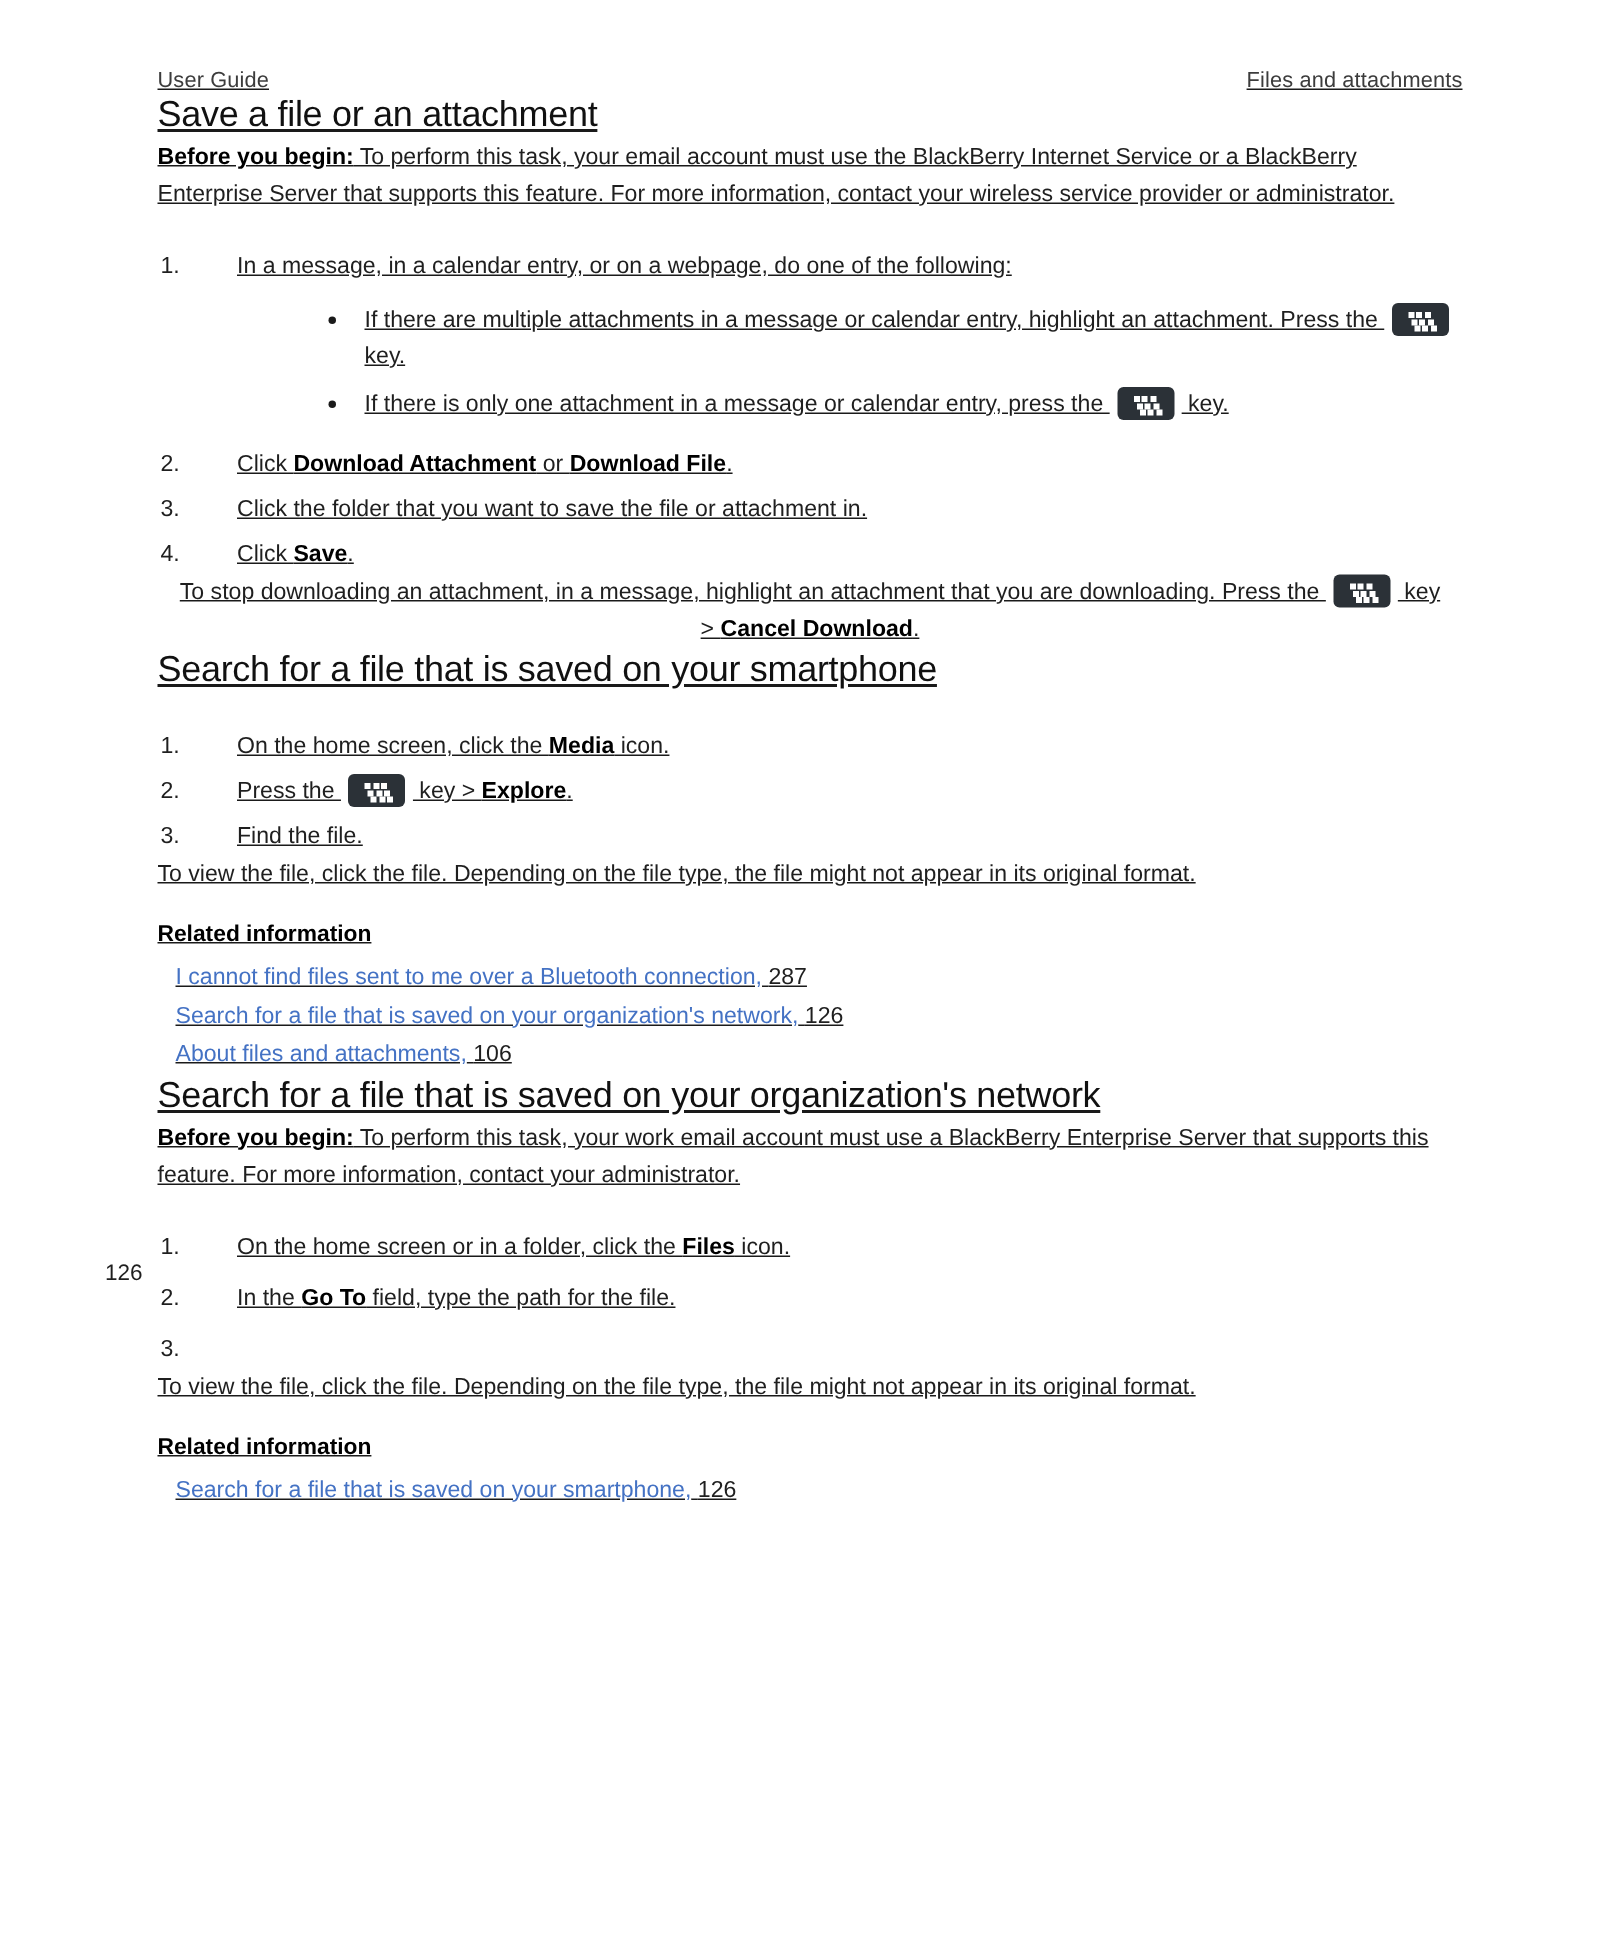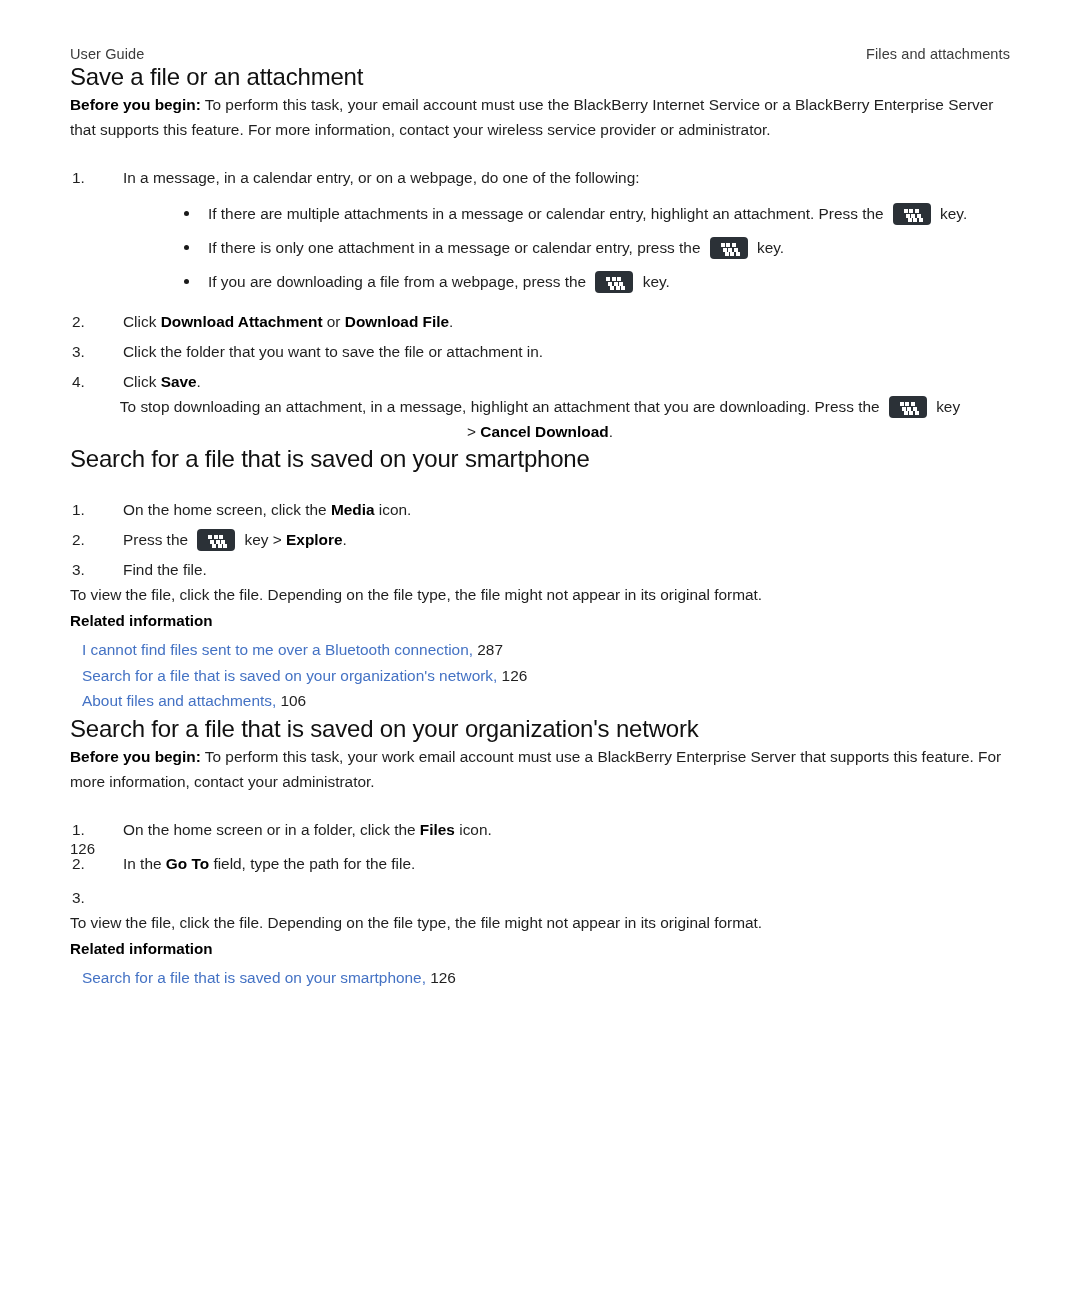--- a/index.html
+++ b/index.html
@@ -12,21 +12,22 @@
     height: 1296px;
     font-family: "Liberation Sans", sans-serif;
     color: #1a1a1a;
     -webkit-font-smoothing: antialiased;
   }
   .page {
     position: relative;
     width: 1080px;
     height: 912px;
     box-sizing: border-box;
-    padding: 0 60px;
+    padding: 0 95px;
+    text-decoration: underline;
   }
 
   
   .run-head {
     display: flex;
     justify-content: space-between;
     align-items: baseline;
     padding: 46px 10px 0 10px;
     font-size: 14.5px;
     color: #3c3c3c;
@@ -148,21 +149,21 @@
   
   .bb-key i.p7 { left: 15px; top: 15px; }
   .bb-key i.p8 { left: 20.5px; top: 15px; }
   .bb-key i.p9 { left: 26px; top: 15px; }
 
   
   .rel-head {
     font-size: 15.2px;
     font-weight: 700;
     color: #000;
-    margin: 2px 0 0 0;
+    margin: 16px 0 0 0;
     line-height: 24px;
   }
   ul.rel-list {
     list-style: none;
     margin: 4px 0 0 12px;
     padding: 0;
   }
   ul.rel-list li.rel-item {
     font-size: 15.4px;
     line-height: 25.5px;
@@ -226,34 +227,20 @@
                   <i class="p2"></i>
                   <i class="p3"></i>
                   <i class="p4"></i>
                   <i class="p5"></i>
                   <i class="p6"></i>
                   <i class="p7"></i>
                   <i class="p8"></i>
                   <i class="p9"></i>
                 </span></span><span> key.</span>
           </li>
-          <li class="bullet">
-            <span class="dot"></span>
-            <span>If you are downloading a file from a webpage, press the </span><span class="bb-key"><span class="bb-logo">
-                  <i class="p1"></i>
-                  <i class="p2"></i>
-                  <i class="p3"></i>
-                  <i class="p4"></i>
-                  <i class="p5"></i>
-                  <i class="p6"></i>
-                  <i class="p7"></i>
-                  <i class="p8"></i>
-                  <i class="p9"></i>
-                </span></span><span> key.</span>
-          </li>
         </ul>
       </li>
 
       <li class="step" style="margin-top:14px">
         <span class="num">2.</span>
         <span>Click </span><b>Download Attachment</b><span> or </span><b>Download File</b><span>.</span>
       </li>
 
       <li class="step">
         <span class="num">3.</span>

